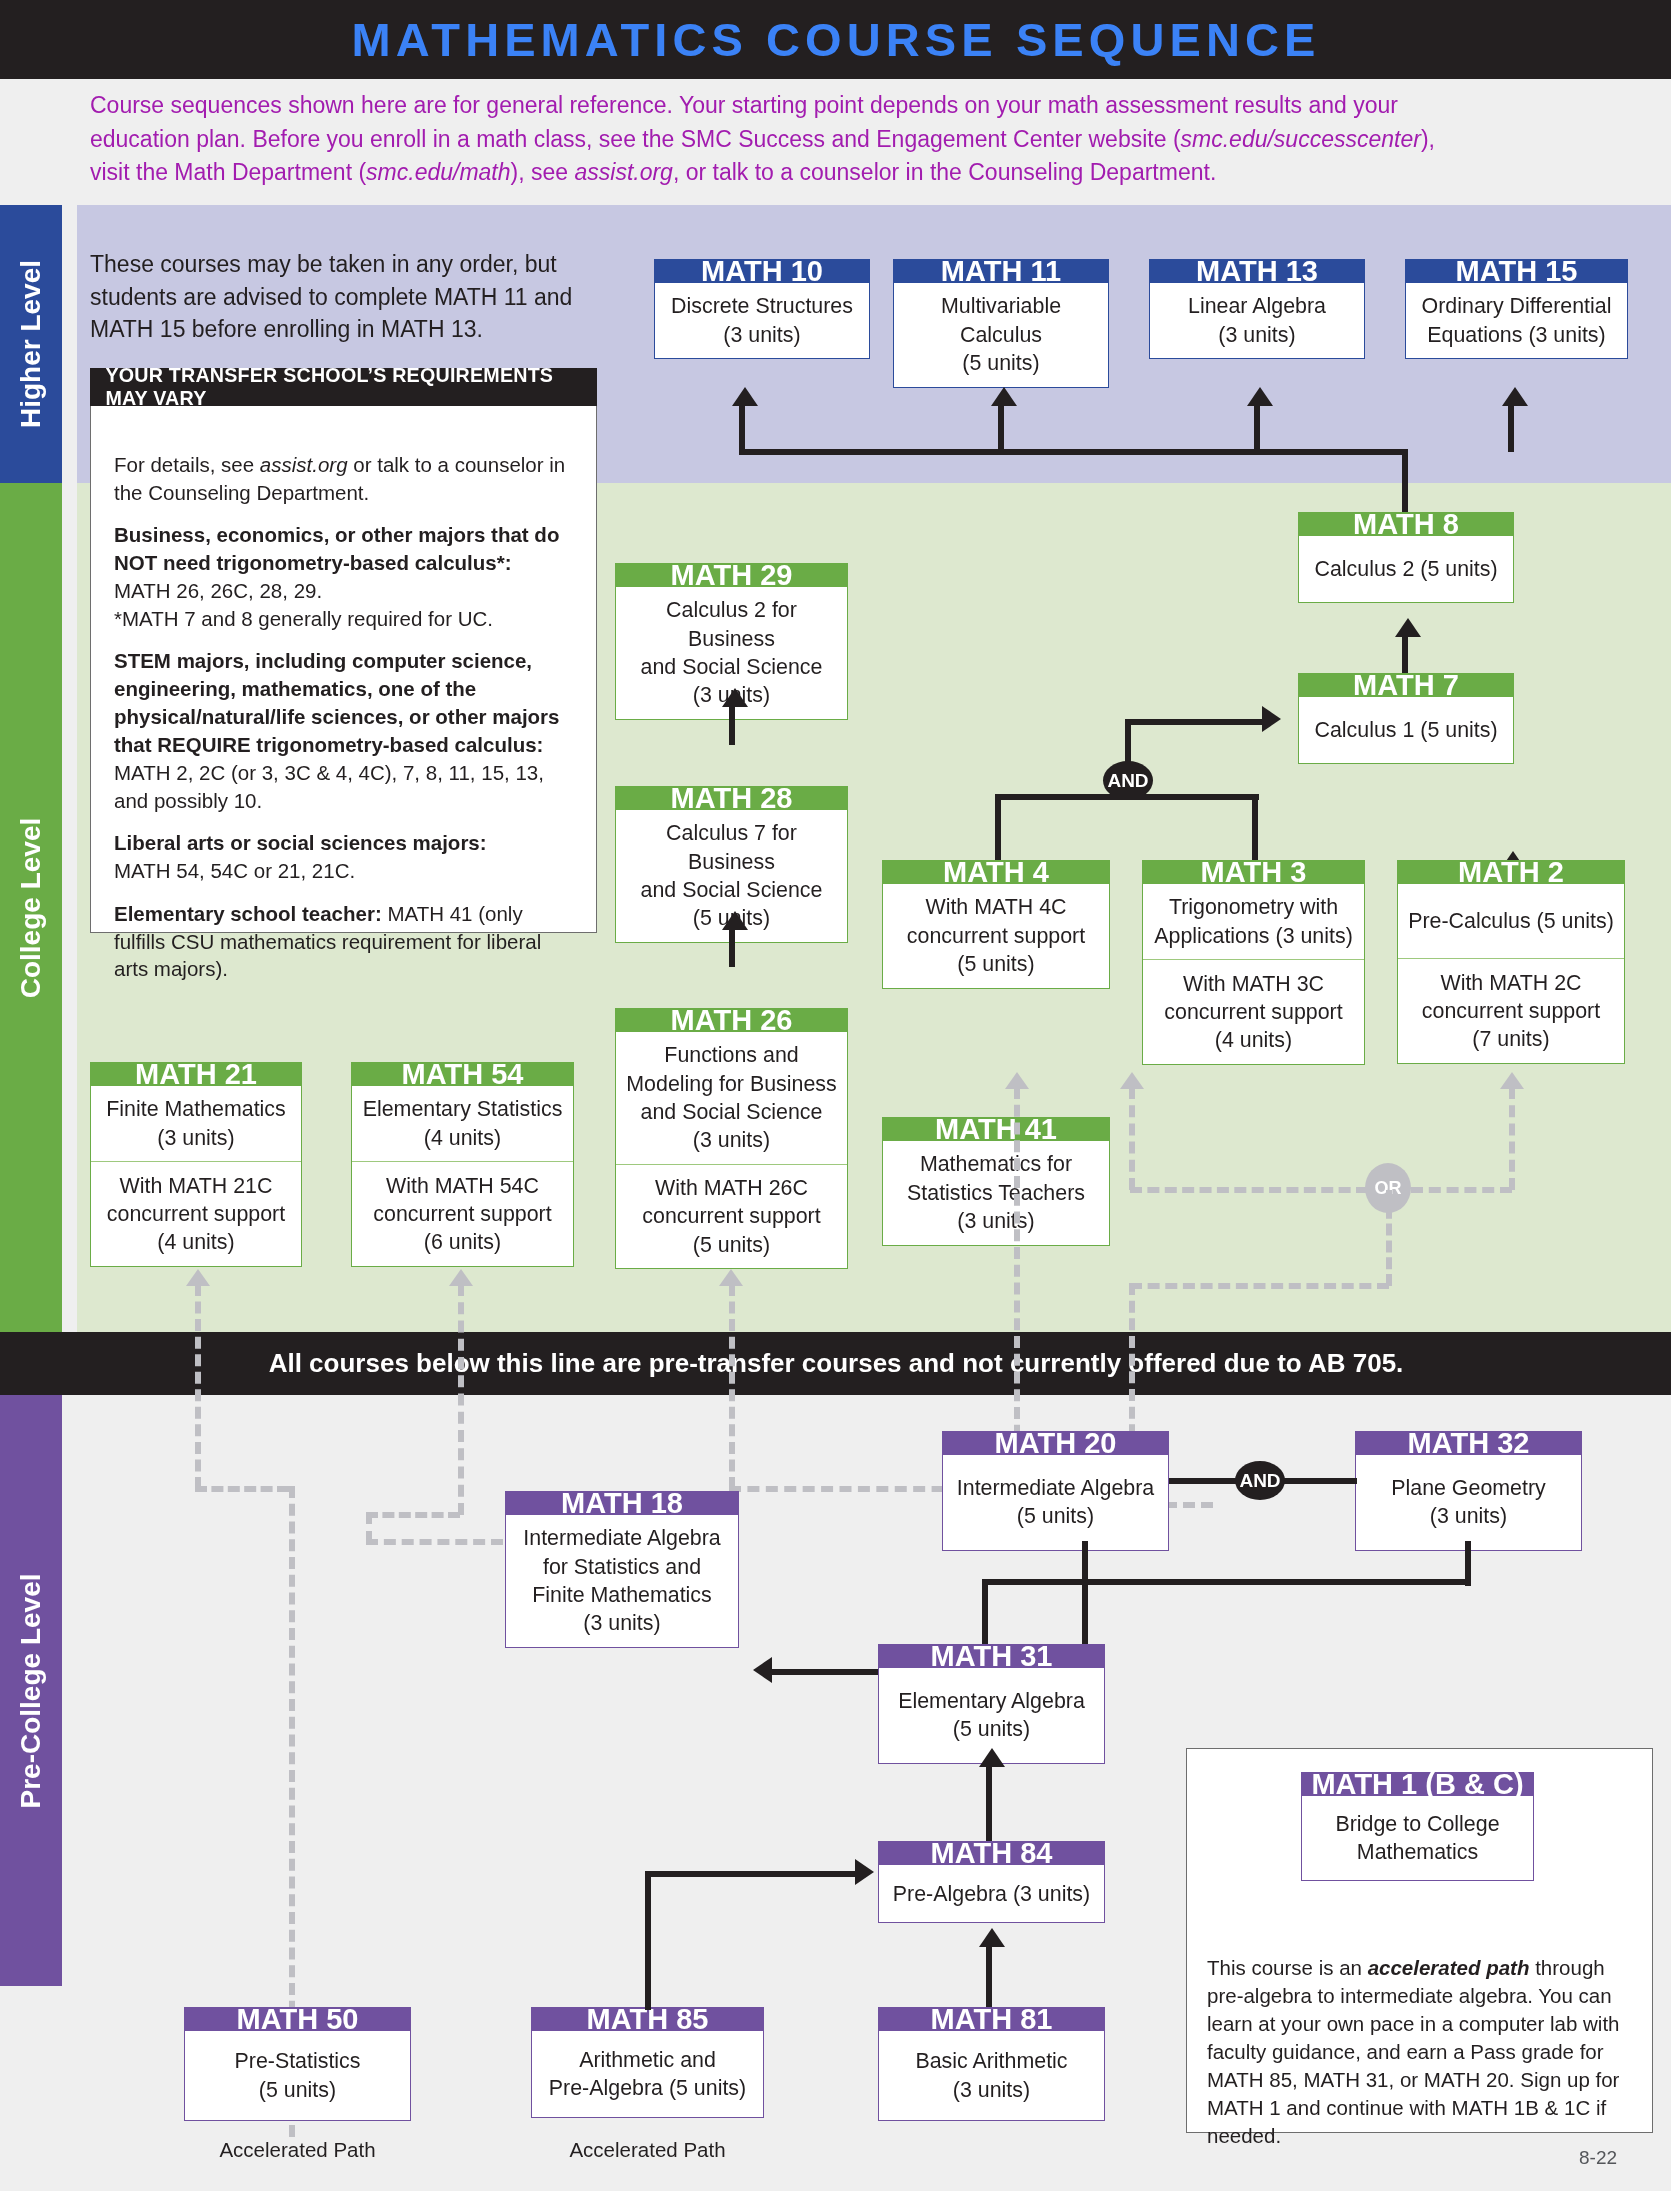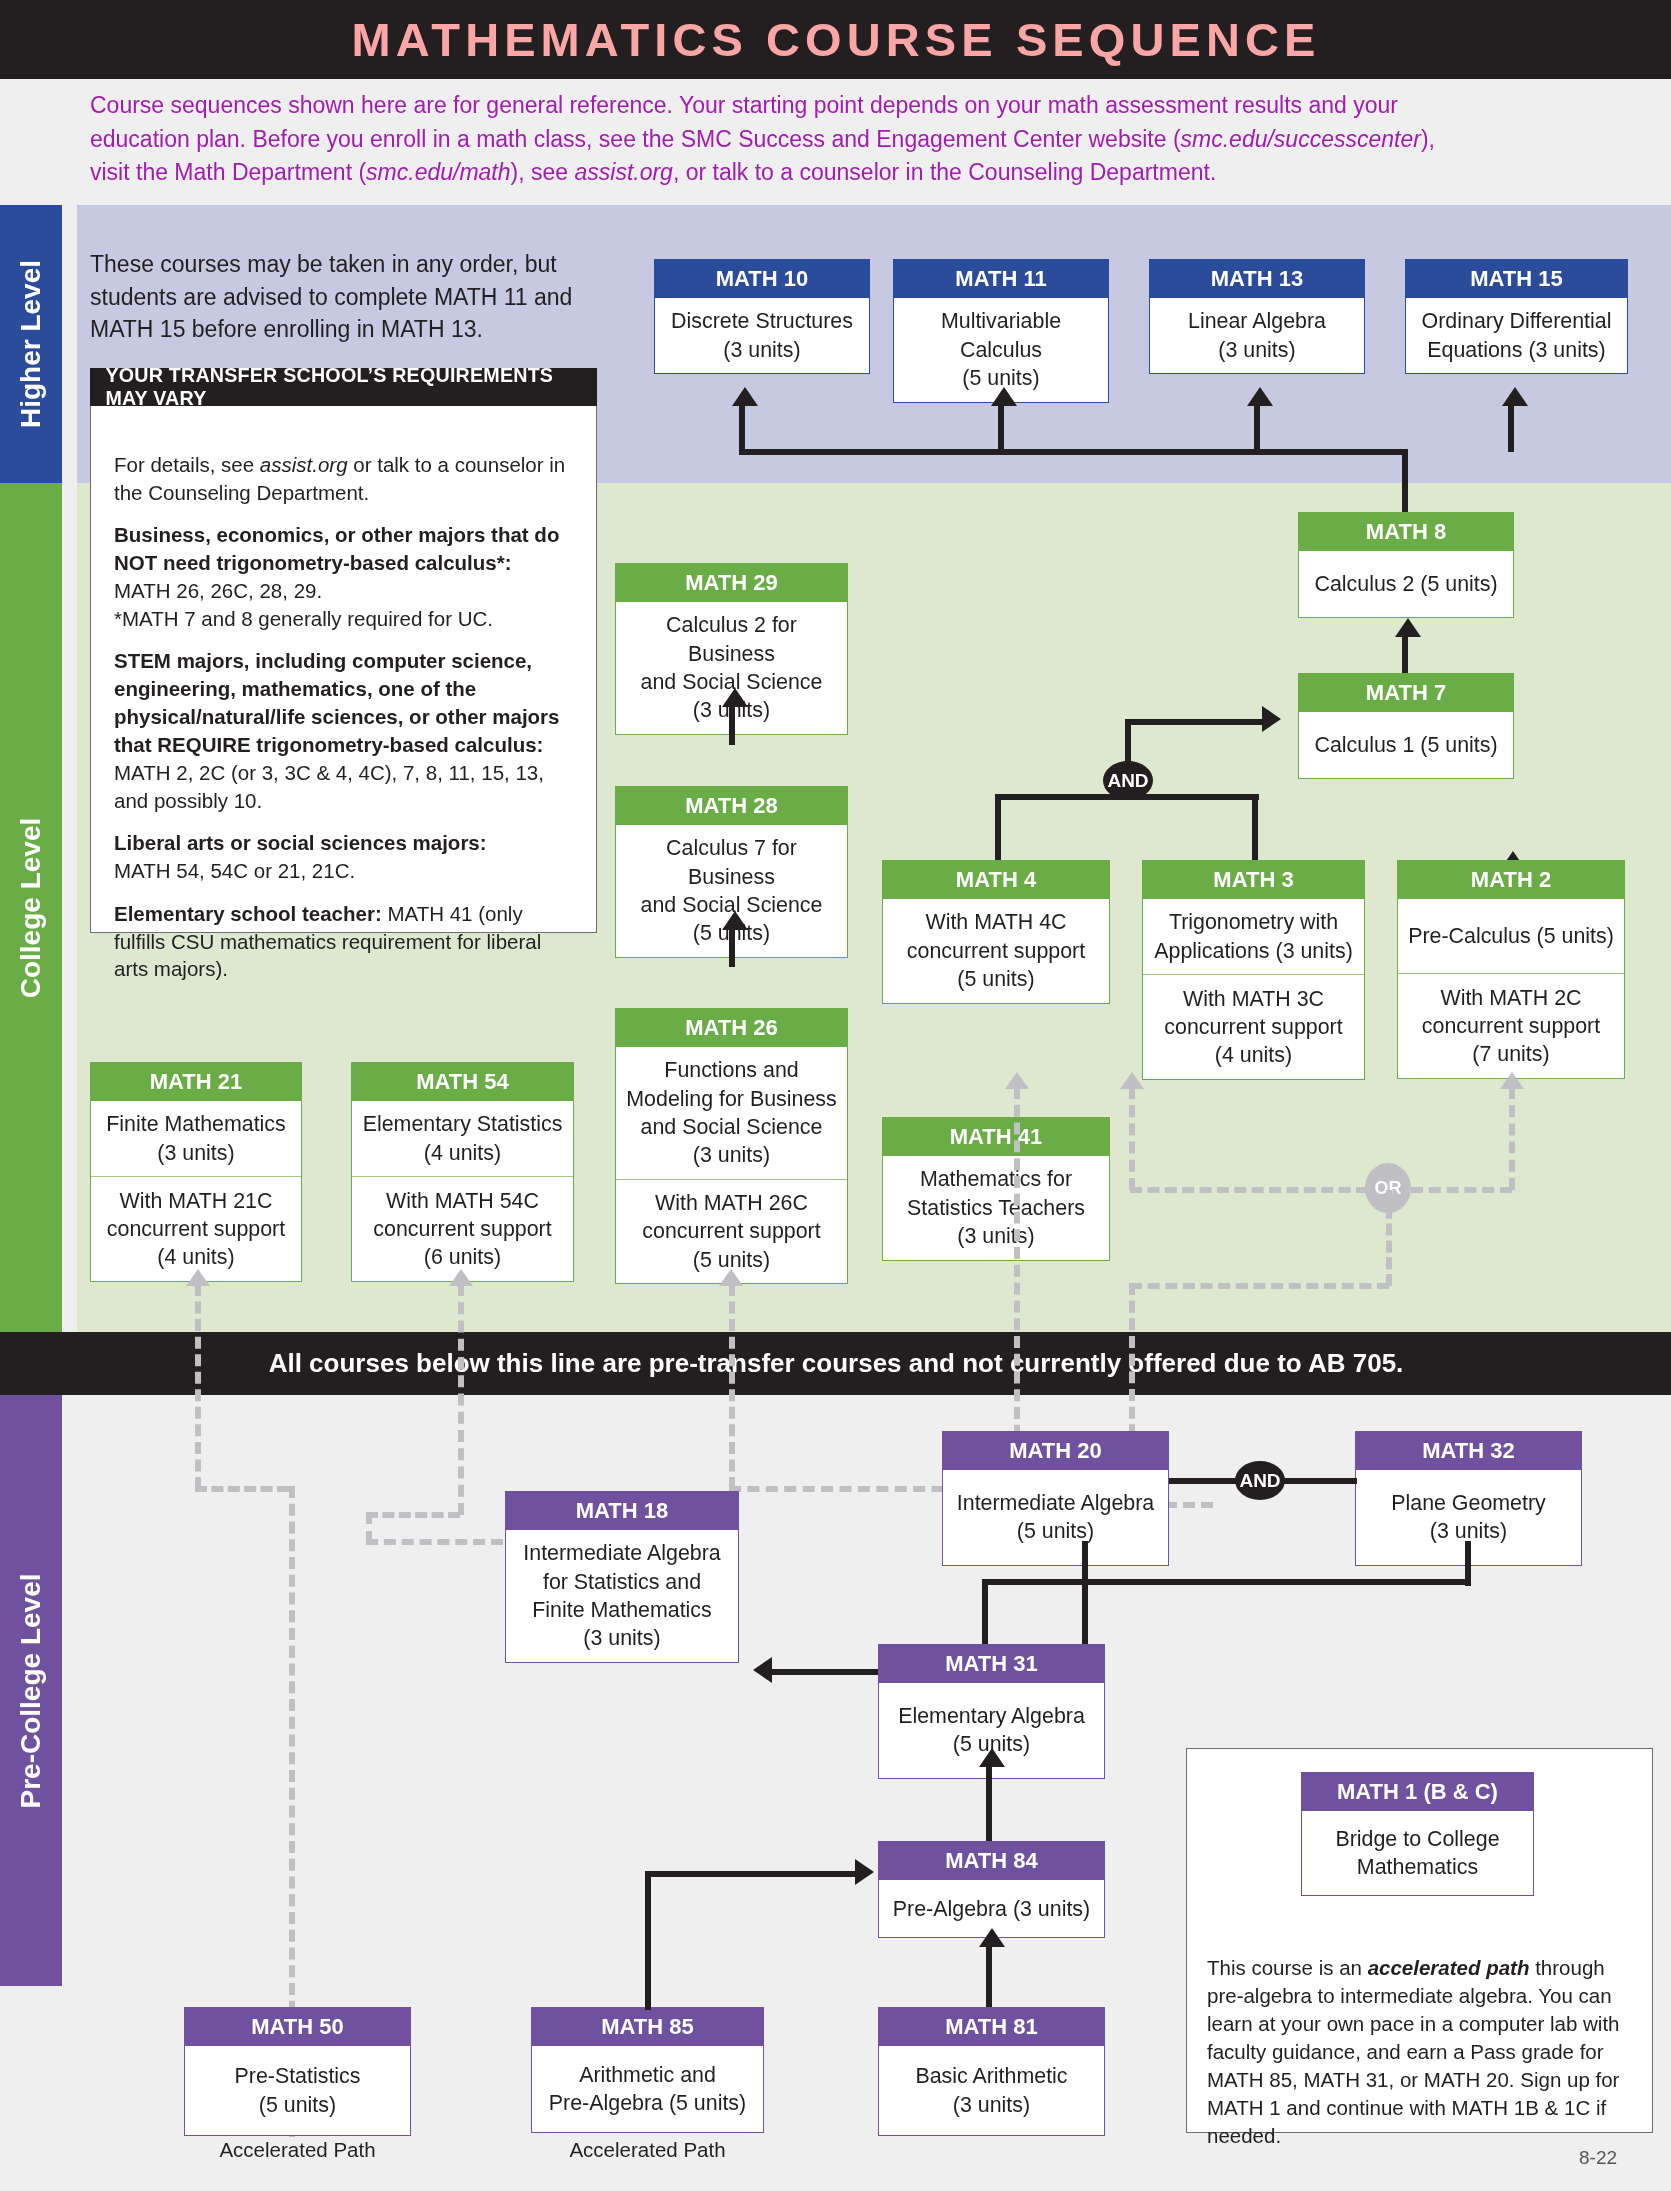--- a/index.html
+++ b/index.html
@@ -9,21 +9,21 @@
     background:#efefef;
     position:relative;
     overflow:hidden;
     -webkit-font-smoothing:antialiased;
   }
   .abs { position:absolute; box-sizing:border-box; }
 
   
   #title-bar{
     left:0; top:0; width:1672px; height:79px;
-    background:#231f20; color:#fca5a5;
+    background:#231f20; color:#3b82f6;
     display:flex; align-items:center; justify-content:center;
     font-size:47px; font-weight:bold; letter-spacing:5.1px;
   }
   #intro-band{
     left:0; top:79px; width:1672px; height:124px;
     background:#efefef;
   }
   #intro-text{
     left:90px; top:89px; width:1541px;
     font-size:23px; line-height:1.46; color:#a21caf;
@@ -87,21 +87,21 @@
     display:flex; flex-direction:column; align-items:center; justify-content:flex-end;
   }
 
   .blue  { border:1.7px solid #2b4b9b; }
   .blue  > .hdr{ background:#2b4b9b; }
   .green { border:1.7px solid #6aac46; }
   .green > .hdr{ background:#6aac46; }
   .purple{ border:1.7px solid #70519f; }
   .purple> .hdr{ background:#70519f; }
 
-  .hdr-lg{ font-size:22px; height:38px; }
+  .hdr-lg{ font-size:29px; height:23px; }
   .body-lg{ font-size:21.4px; line-height:1.32; }
 
   .seg{ width:100%; padding:9.4px 6.8px; box-sizing:border-box; }
   .seg + .seg{ border-top:0.9px solid #9ec97e; }
 
   
   .ln-v, .ln-h{ background:#231f20; }
   .ln-v{ width:6px; }
   .ln-h{ height:6px; }
   .arrow-up{

